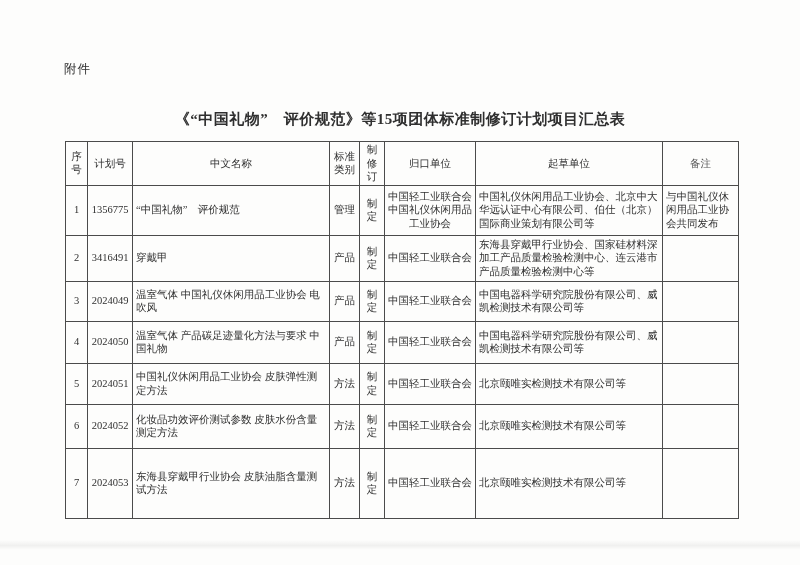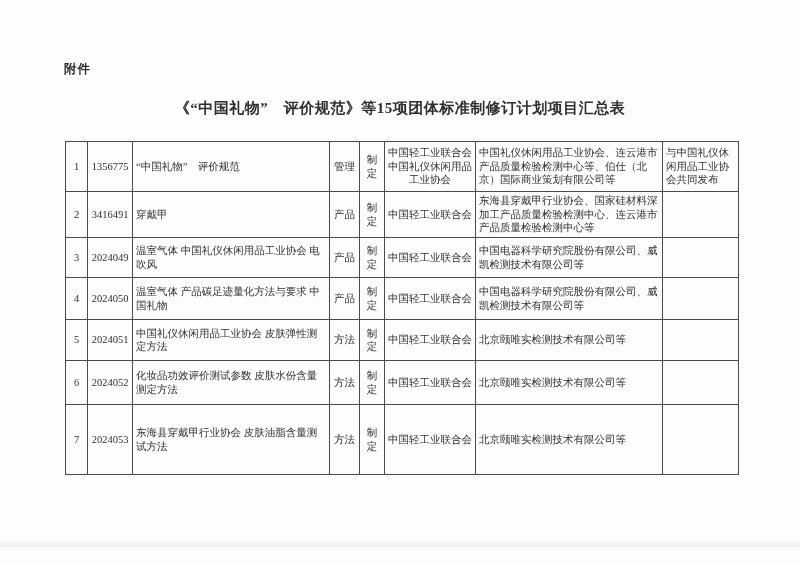--- a/index.html
+++ b/index.html
@@ -3,24 +3,24 @@
 <meta charset="utf-8">
 <style>
   html,body{margin:0;padding:0;}
   body{
     width:800px;height:565px;position:relative;overflow:hidden;
     background:#fdfdfc;color:#2f2f2f;
     font-family:"Liberation Serif","DejaVu Serif",serif;
   }
   .attachment{
     position:absolute;left:64px;top:61px;
-    font-size:12.5px;font-weight:700;letter-spacing:1px;
+    font-size:12.5px;font-weight:400;letter-spacing:1px;
   }
   .doc-title{
-    position:absolute;left:0;top:99px;width:100%;
+    position:absolute;left:0;top:110px;width:100%;
     text-align:center;font-size:15px;font-weight:700;letter-spacing:.5px;
   }
   table.summary{
     position:absolute;left:65px;top:141px;width:673px;
     border-collapse:collapse;table-layout:fixed;
     font-size:10.5px;line-height:13.5px;color:#2f2f2f;
   }
   .summary th,.summary td{
     border:1px solid #4b4b4b;padding:1px 3px;
     vertical-align:middle;font-weight:normal;overflow:hidden;
@@ -53,29 +53,39 @@
     <col style="width:22px">
       <col style="width:45px">
       <col style="width:197px">
       <col style="width:30px">
     <col style="width:25px">
       <col style="width:91px">
       <col style="width:187px">
       <col style="width:76px">
   </colgroup>
   <tbody>
+    <tr style="height:31px">
+      <th>序号</th>
+      <th>计划号</th>
+      <th>中文名称</th>
+      <th>标准类别</th>
+      <th>制修订</th>
+      <th>归口单位</th>
+      <th>起草单位</th>
+      <th>备注</th>
+    </tr>
     <tr style="height:50px">
       <td>1</td>
       <td>1356775</td>
       <td>“中国礼物”　评价规范</td>
       <td>管理</td>
       <td>制定</td>
       <td>中国轻工业联合会
 中国礼仪休闲用品工业协会</td>
-      <td>中国礼仪休闲用品工业协会、连云港市产品质量检验检测中心等、伯仕（北京）国际商业策划有限公司等</td>
+      <td>中国礼仪休闲用品工业协会、北京中大华远认证中心有限公司、伯仕（北京）国际商业策划有限公司等</td>
       <td>与中国礼仪休闲用品工业协会共同发布</td>
     </tr>
     <tr style="height:46px">
       <td>2</td>
       <td>3416491</td>
       <td>穿戴甲</td>
       <td>产品</td>
       <td>制定</td>
       <td>中国轻工业联合会</td>
       <td>东海县穿戴甲行业协会、国家硅材料深加工产品质量检验检测中心、连云港市产品质量检验检测中心等</td>

